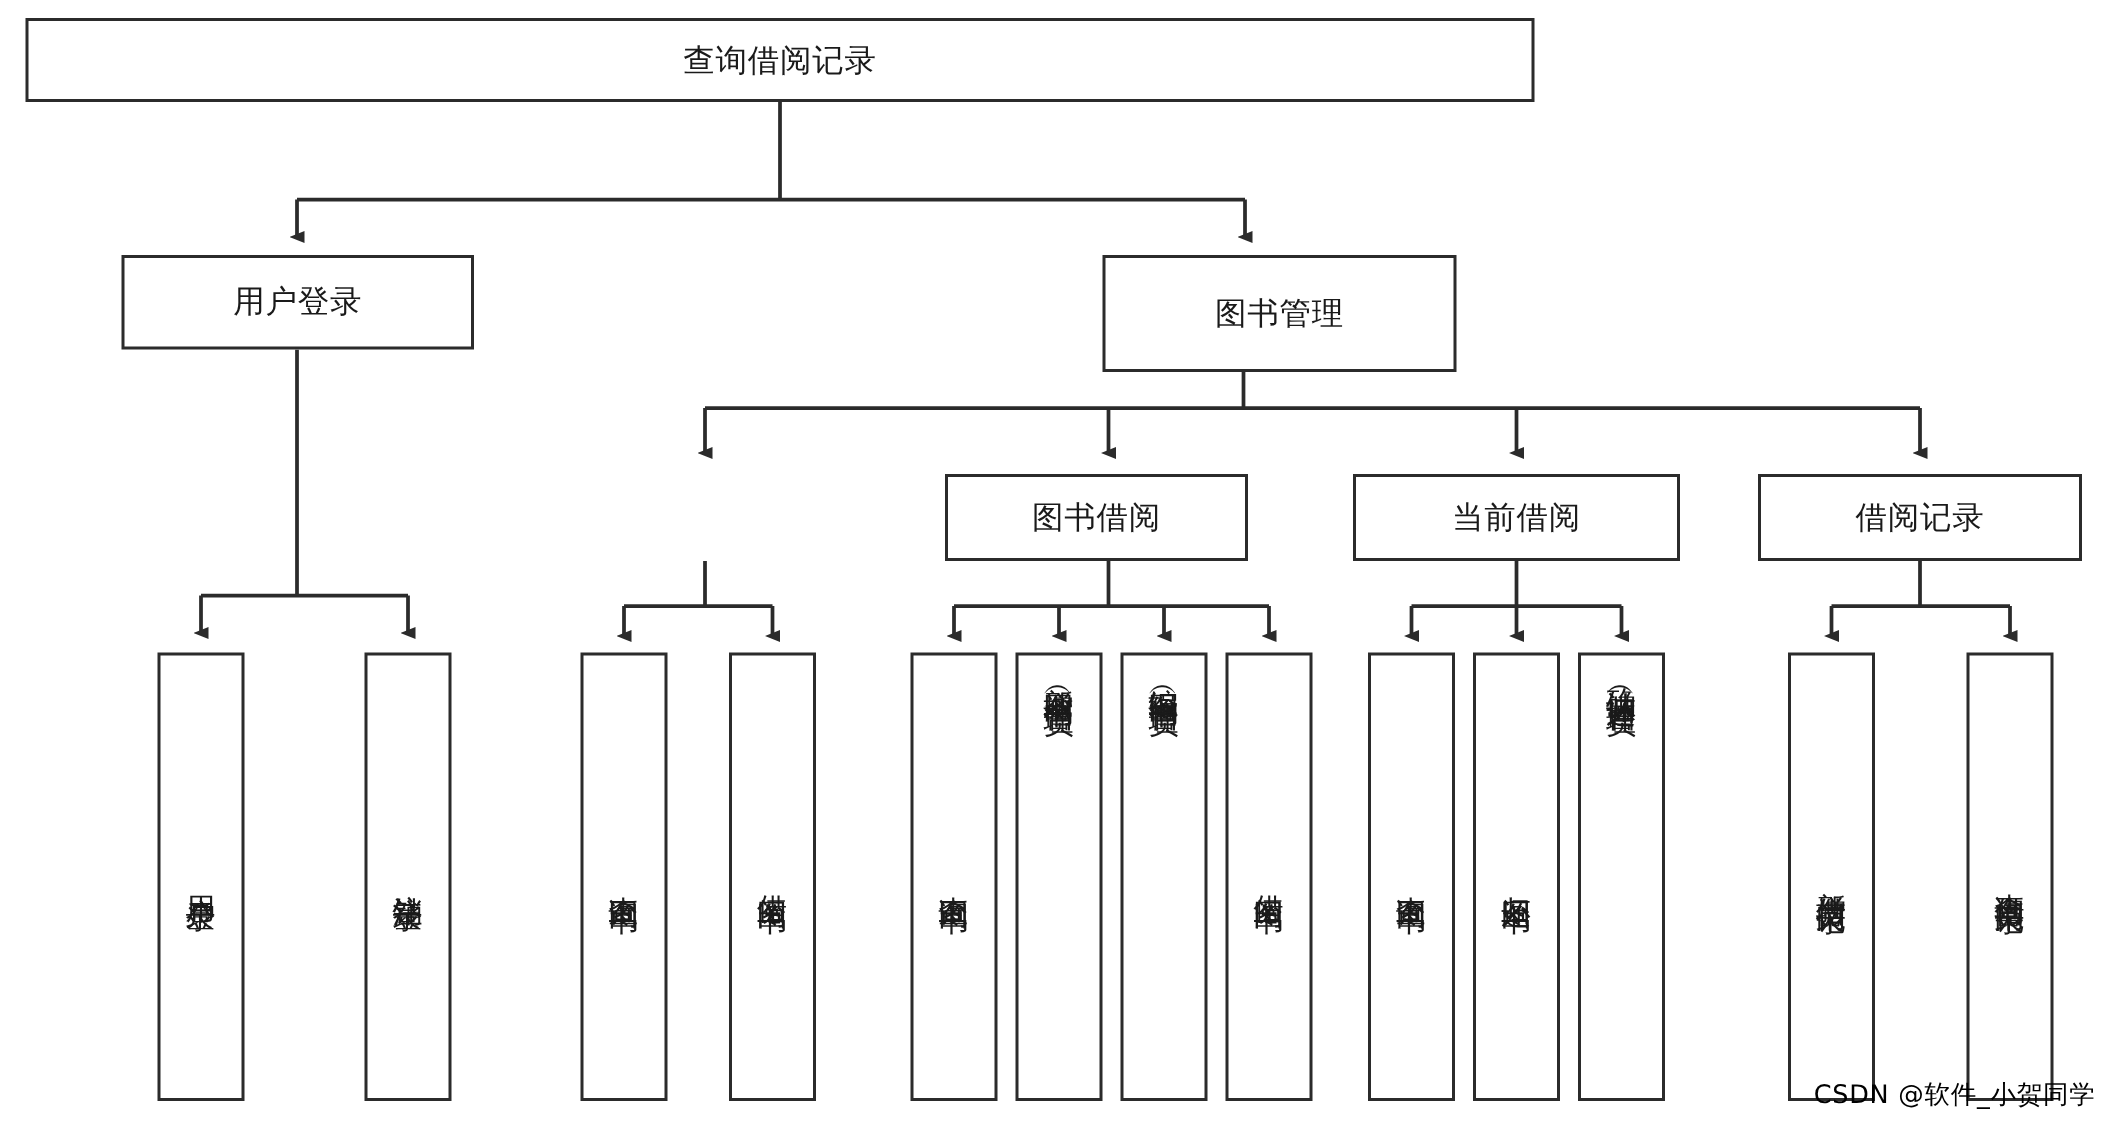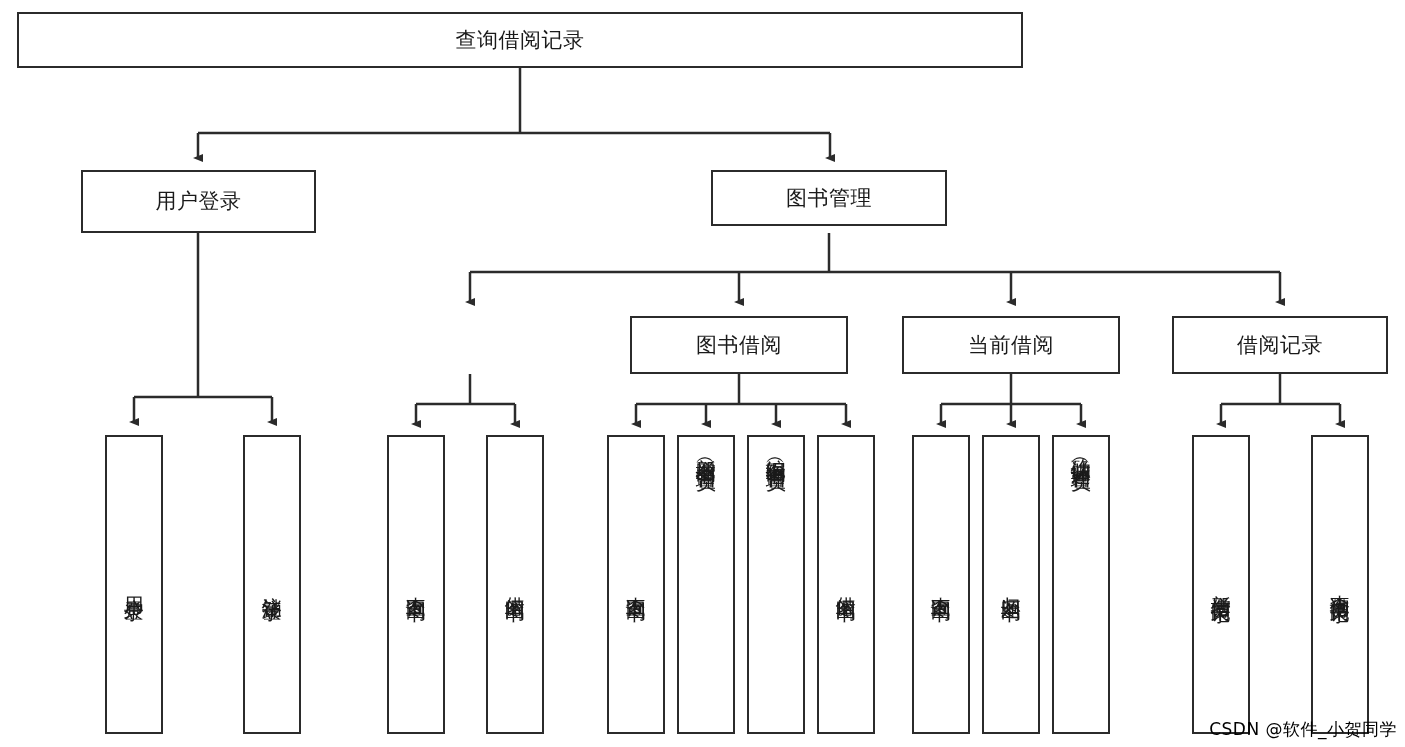--- a/index.html
+++ b/index.html
@@ -121,25 +121,25 @@
     </g>
   </svg>
 
   <div class="node" style="left:17px; top:12px; width:1006px; height:56px;">
     <span class="node-label">查询借阅记录</span>
   </div>
 
   <div class="node" style="left:81px; top:170px; width:235px; height:63px;">
     <span class="node-label">用户登录</span>
   </div>
-  <div class="node" style="left:711px; top:170px; width:236px; height:56px;">
+  <div class="node" style="left:735px; top:170px; width:236px; height:78px;">
     <span class="node-label">图书管理</span>
   </div>
 
-  <div class="node" style="left:630px; top:316px; width:218px; height:58px;">
+  <div class="node" style="left:630px; top:316px; width:202px; height:58px;">
     <span class="node-label">图书借阅</span>
   </div>
   <div class="node" style="left:902px; top:316px; width:218px; height:58px;">
     <span class="node-label">当前借阅</span>
   </div>
   <div class="node" style="left:1172px; top:316px; width:216px; height:58px;">
     <span class="node-label">借阅记录</span>
   </div>
 
   <div class="node leaf centered" style="left:105px; top:435px; width:58px; height:299px;">

